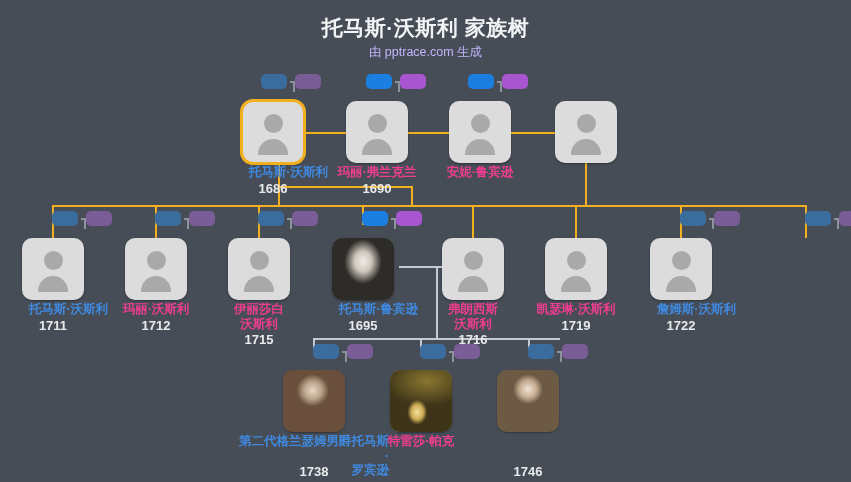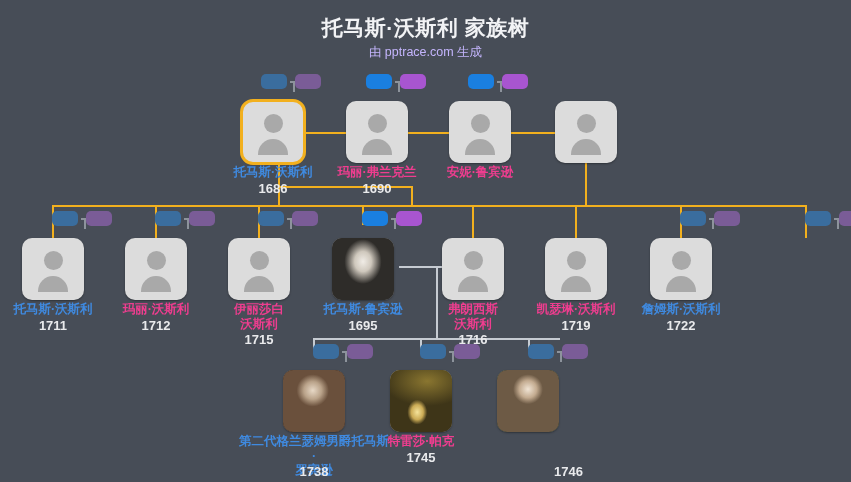--- a/index.html
+++ b/index.html
@@ -45,21 +45,21 @@
     margin-left: -15px; background: #a9a9a9;
     border-radius: 15px 15px 0 0;
   }
   .photo { position: absolute; inset: 0; }
 
   .nm {
     position: absolute; top: 64px; left: -24px; width: 110px;
     text-align: center; font-size: 12.5px; font-weight: bold;
     line-height: 14.5px; white-space: pre-line;
   }
-  .nm.m { color: #3f8ae0; }
+  .nm.m { color: #3f8ae0; text-align: right; }
   .nm.f { color: #ef3d8f; }
   .yr {
     position: absolute; left: -24px; width: 110px; text-align: center;
     color: #e9eaec; font-size: 13px; font-weight: bold;
   }
 
   
   .badges { position: absolute; width: 62px; height: 15px; }
   .badges .bl, .badges .bp {
     position: absolute; top: 0; width: 26px; height: 15px; border-radius: 5px;
@@ -300,26 +300,25 @@
   </div>
 
   <div class="card" style="left:390px; top:370px;">
     <div class="avatar">
       <div class="photo" style="background:
         radial-gradient(ellipse 16% 20% at 44% 68%, #f5e39a 0%, #cbab55 60%, rgba(120,95,35,0) 100%),
         radial-gradient(ellipse 70% 40% at 60% 18%, #8a7630 0%, #3e3518 100%),
         linear-gradient(160deg,#6d5a24 0%,#2e2712 45%,#5c4a1e 75%,#221c0e 100%);"></div>
     </div>
     <div class="nm f">特雷莎·帕克</div>
-    <div class="yr" style="top:80px;">1745</div>
   </div>
 
   <div class="card" style="left:497px; top:370px;">
     <div class="avatar">
       <div class="photo" style="background:
         radial-gradient(ellipse 24% 24% at 50% 31%, #f0e4d4 0%, #c3ab90 58%, #6d5a45 100%),
         radial-gradient(ellipse 55% 55% at 50% 92%, #2d4030 0%, #1b2a1d 100%),
         linear-gradient(155deg,#3f5540 0%,#22301f 55%,#14200f 100%);"></div>
     </div>
-    <div class="yr" style="top:94px;text-align:right;">1746</div>
+    <div class="yr" style="top:94px;">1746</div>
   </div>
 
 </div>
 
 </body></html>

